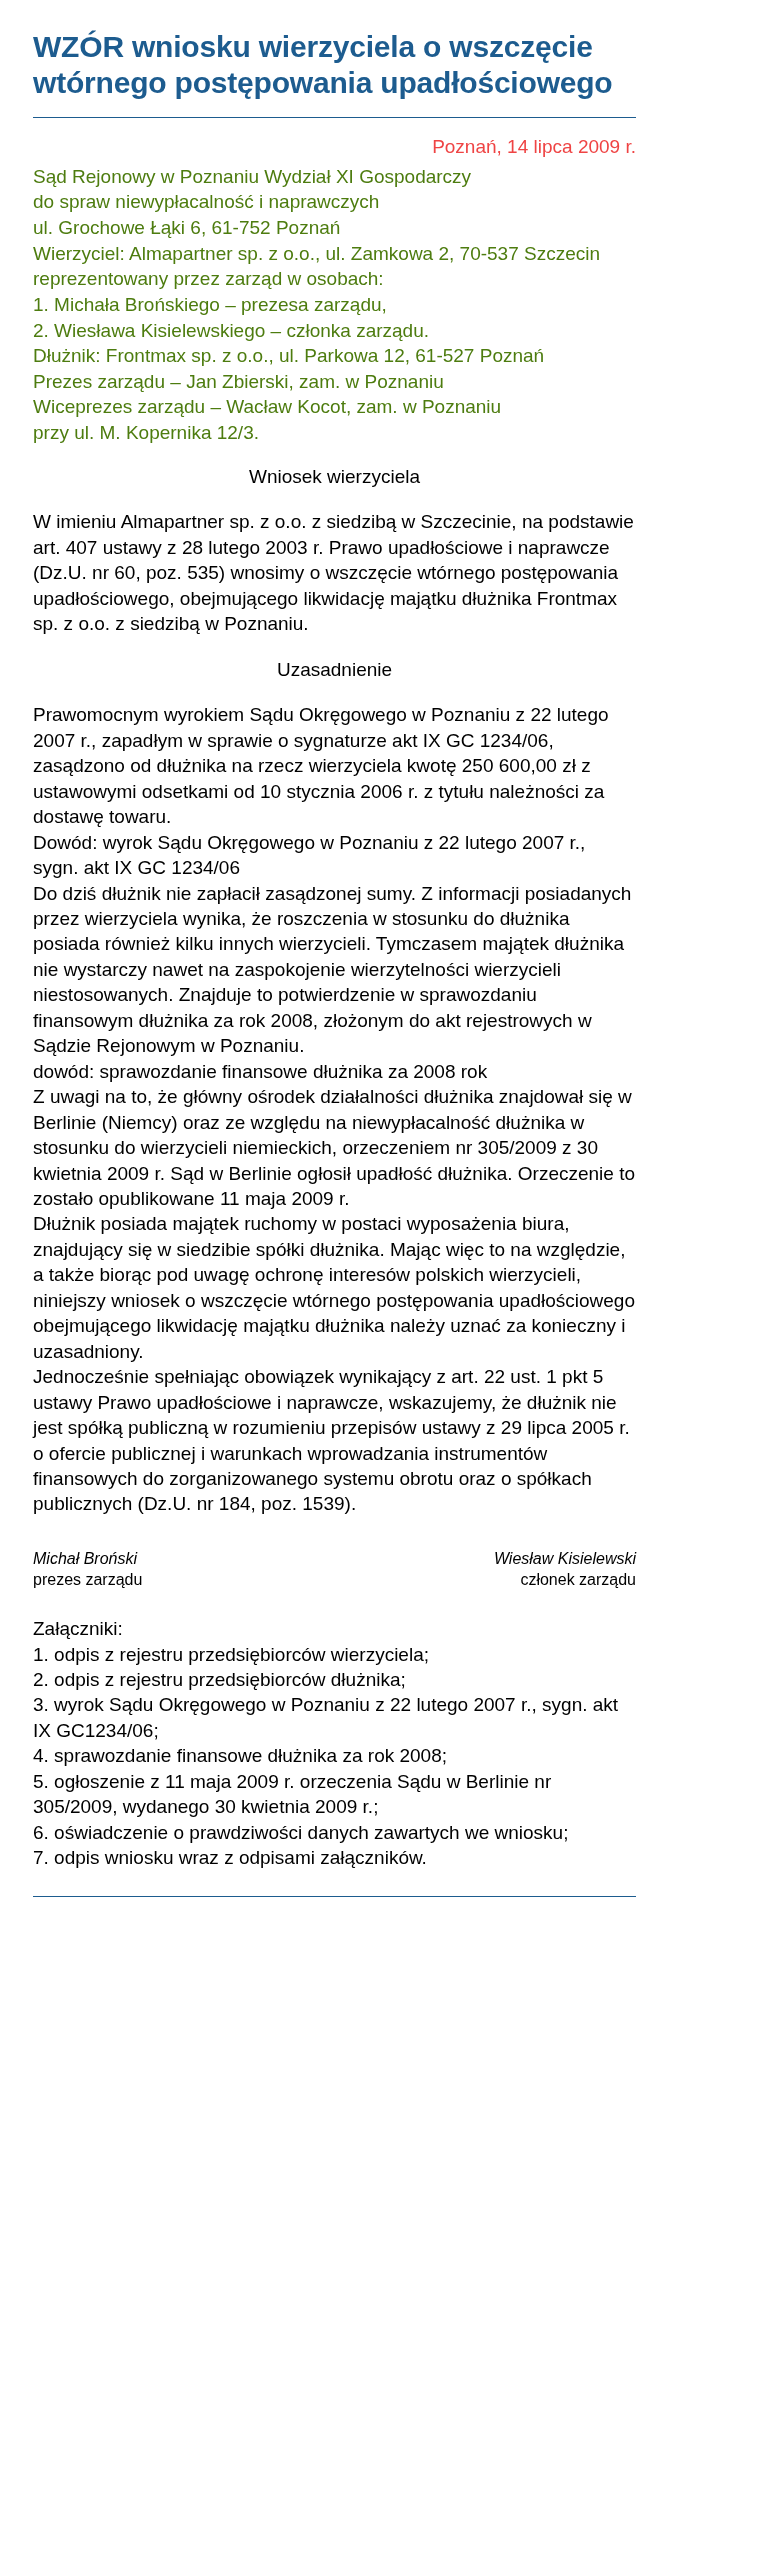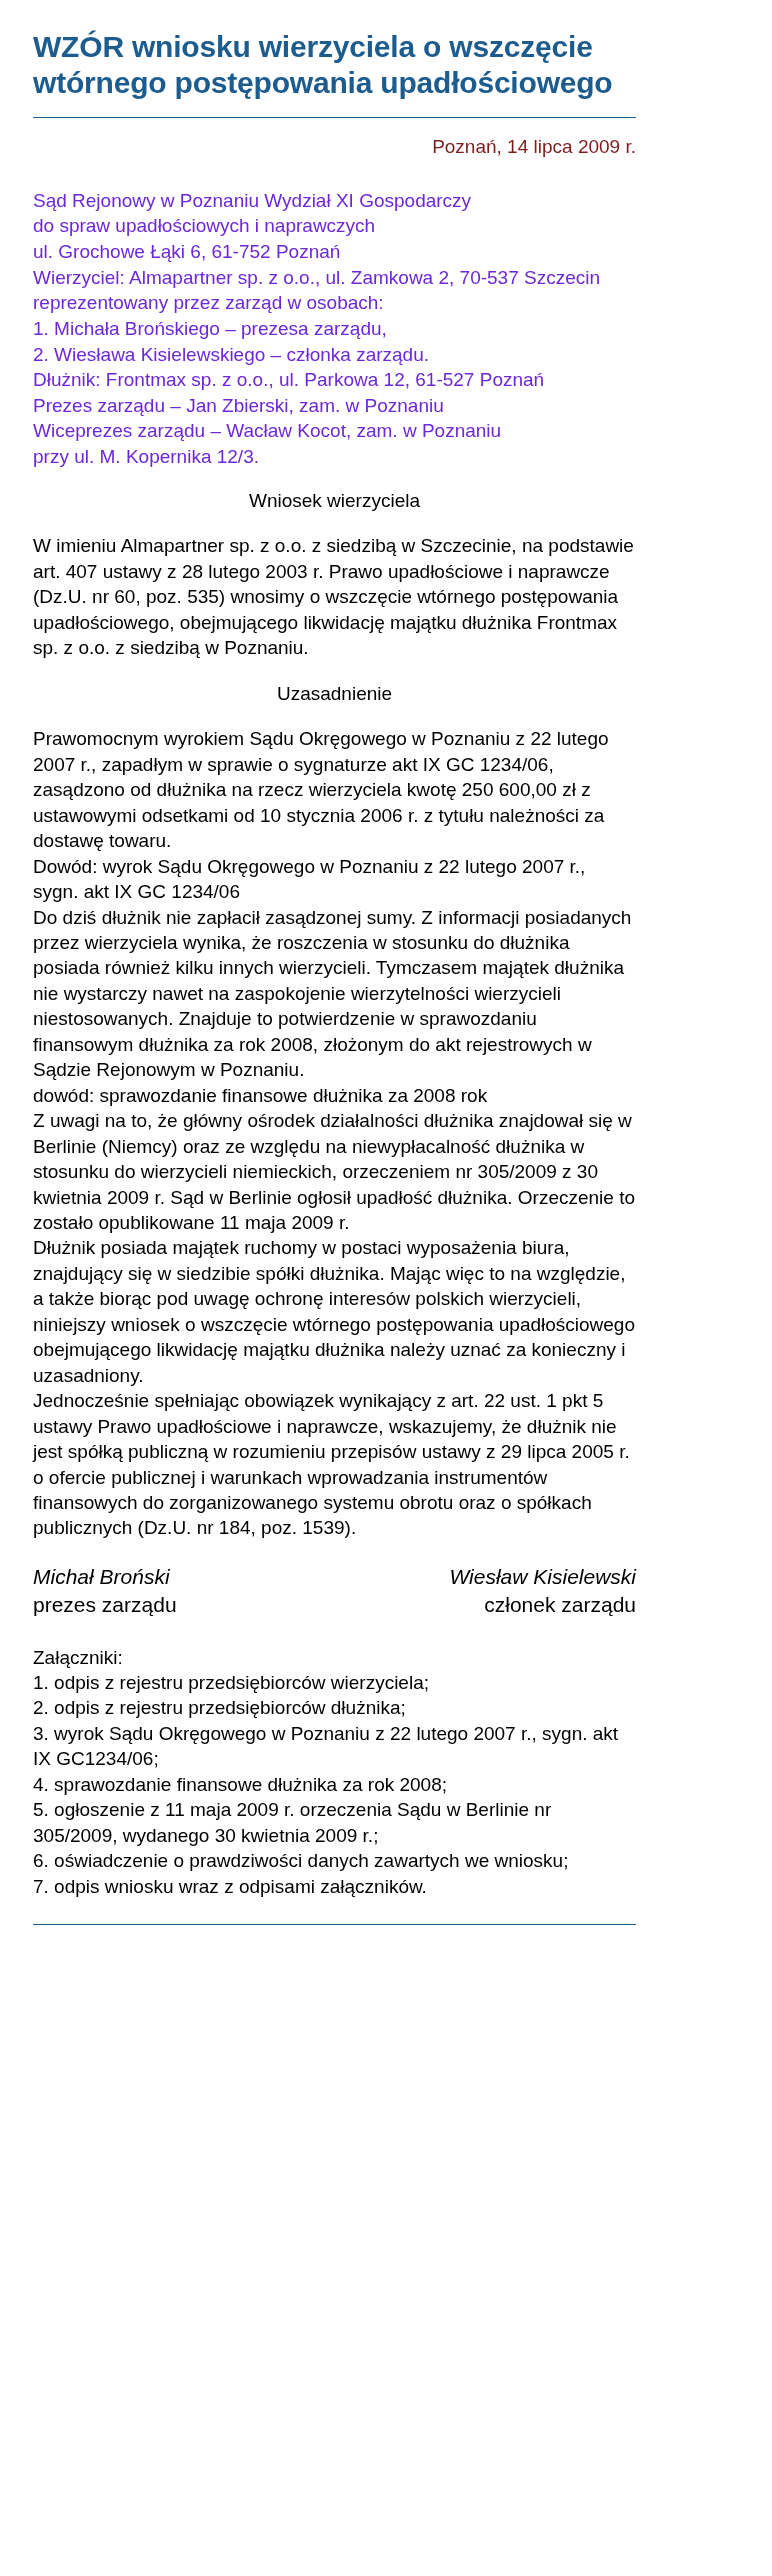--- a/index.html
+++ b/index.html
@@ -28,27 +28,27 @@
   }
   .title-rule {
     border: none;
     border-top: 1.9px solid #1d5c8f;
     margin: 15.4px 0 0 0;
   }
   .place-date {
     text-align: right;
     font-size: 19px;
     margin-top: 17.3px;
-    color: #7f1d1d;
+    color: #ef4444;
   }
   .block {
     font-size: 19px;
     line-height: 1.35;
-    color: #6d28d9;
-    margin-top: 30px;
+    color: #4d7c0f;
+    margin-top: 6px;
   }
   .block p {
     margin: 0;
   }
   .section-head {
     text-align: center;
     font-weight: normal;
     font-size: 19px;
     line-height: 1.3;
     margin-top: 19px;
@@ -60,24 +60,24 @@
     font-size: 19px;
     line-height: 1.34;
     text-align: left;
     color: #000;
     margin-top: 20px;
   }
   .body-text p {
     margin: 0;
   }
   .signatures {
-    margin-top: 22px;
+    margin-top: 31px;
     display: flex;
     justify-content: space-between;
-    font-size: 21px;
+    font-size: 16px;
     line-height: 1.35;
   }
   .sig-col {
     width: 48%;
   }
   .sig-col.right {
     text-align: right;
   }
   .sig-name {
     font-style: italic;
@@ -102,21 +102,21 @@
 <div class="page">
 
   <h1 class="title">WZÓR wniosku wierzyciela o wszczęcie wtórnego postępowania upadłościowego</h1>
 
   <hr class="title-rule">
 
   <div class="place-date">Poznań, 14 lipca 2009 r.</div>
 
   <div class="block">
     <p>Sąd Rejonowy w Poznaniu Wydział XI Gospodarczy</p>
-    <p>do spraw upadłościowych i naprawczych</p>
+    <p>do spraw niewypłacalność i naprawczych</p>
     <p>ul. Grochowe Łąki 6, 61-752 Poznań</p>
     <p>Wierzyciel: Almapartner sp. z o.o., ul. Zamkowa 2, 70-537 Szczecin</p>
     <p>reprezentowany przez zarząd w osobach:</p>
     <p>1. Michała Brońskiego – prezesa zarządu,</p>
     <p>2. Wiesława Kisielewskiego – członka zarządu.</p>
     <p>Dłużnik: Frontmax sp. z o.o., ul. Parkowa 12, 61-527 Poznań</p>
     <p>Prezes zarządu – Jan Zbierski,  zam. w Poznaniu</p>
     <p>Wiceprezes zarządu – Wacław Kocot, zam. w Poznaniu</p>
     <p>przy ul. M. Kopernika 12/3.</p>
   </div>

